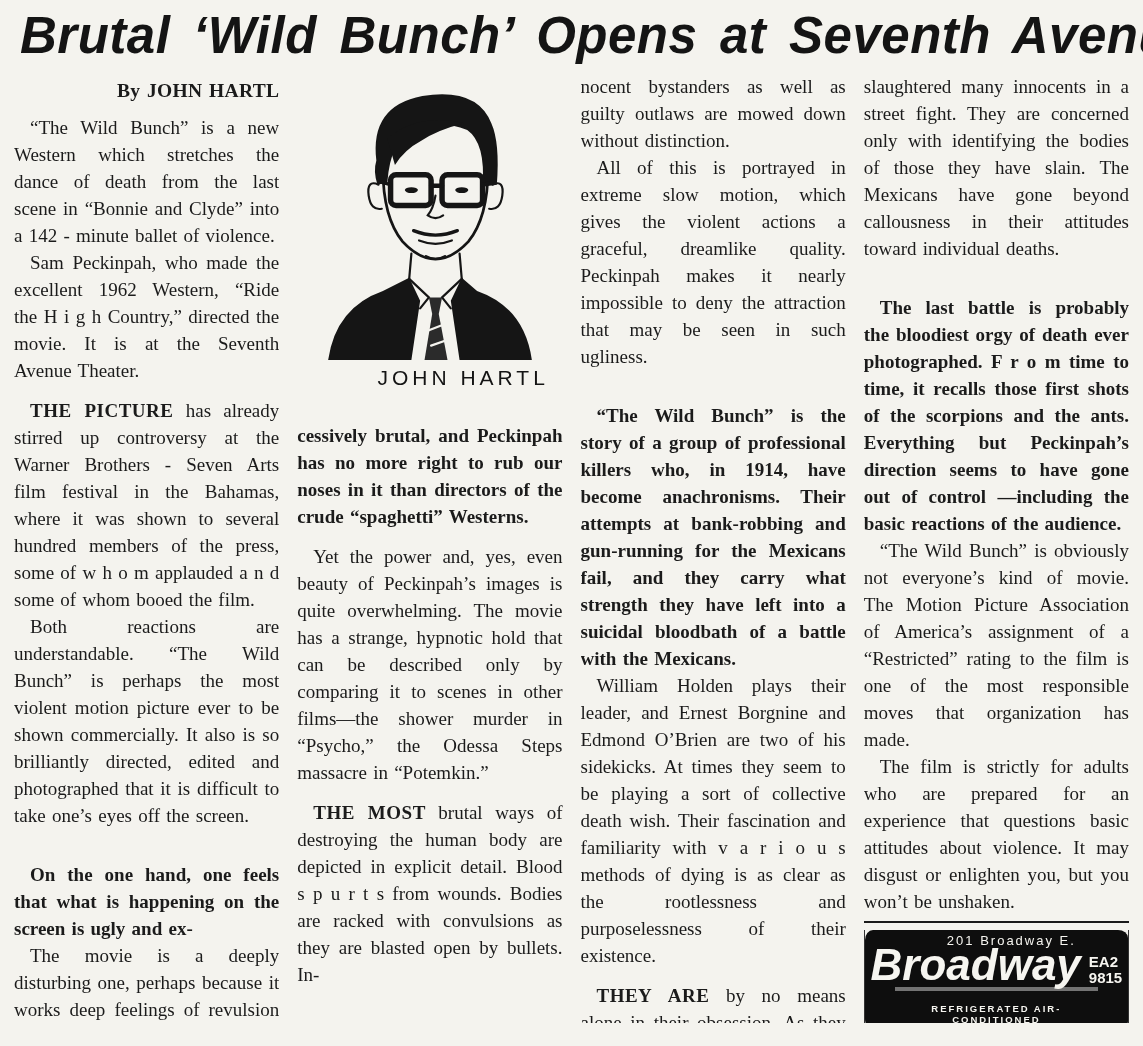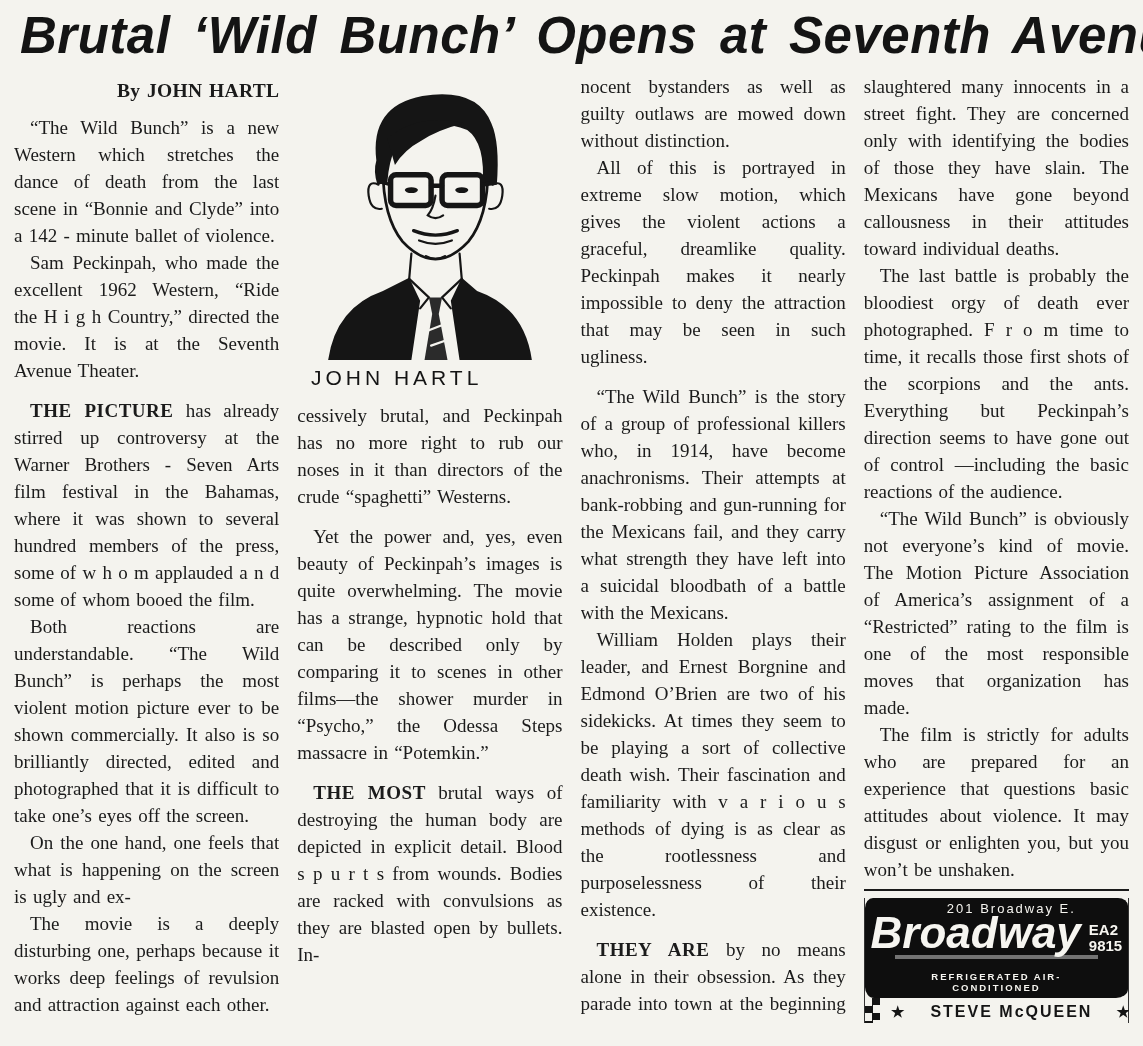--- a/index.html
+++ b/index.html
@@ -23,28 +23,28 @@
   }
   .col{overflow:hidden;}
   .col4{display:flex;flex-direction:column;}
   .para{
     margin:0;text-align:justify;
     font-size:19px;line-height:27px;
     text-indent:16px;word-spacing:1.5px;
   }
   .para.noindent{text-indent:0;}
   .para.gap{margin-top:13px;}
-  .para.bold{font-weight:normal;}
+  .para.bold{font-weight:bold;margin-top:32px;}
   .lead{font-weight:bold;letter-spacing:0.5px;}
   .para.byline{
     font-weight:bold;text-align:right;text-indent:0;
     font-size:19.5px;letter-spacing:0.3px;margin:4px 0 10px 0;
   }
   
-  .portrait{margin:2px auto 12px auto;width:238px;text-align:left;}
+  .portrait{margin:2px auto 12px auto;width:238px;text-align:right;}
   .portrait svg{display:block;margin:0 auto;}
   .portrait figcaption{
     font-family:"Liberation Sans", sans-serif;
     font-size:21px;letter-spacing:4px;color:#141414;margin-top:6px;
   }
   
   .ad-wrap{margin-top:auto;padding-top:6px;}
   .ad-rule-top{border-top:2px solid #1a1a1a;margin-bottom:7px;}
   .ad{border-left:1px solid #333;border-right:1px solid #333;}
   .ad-banner{

